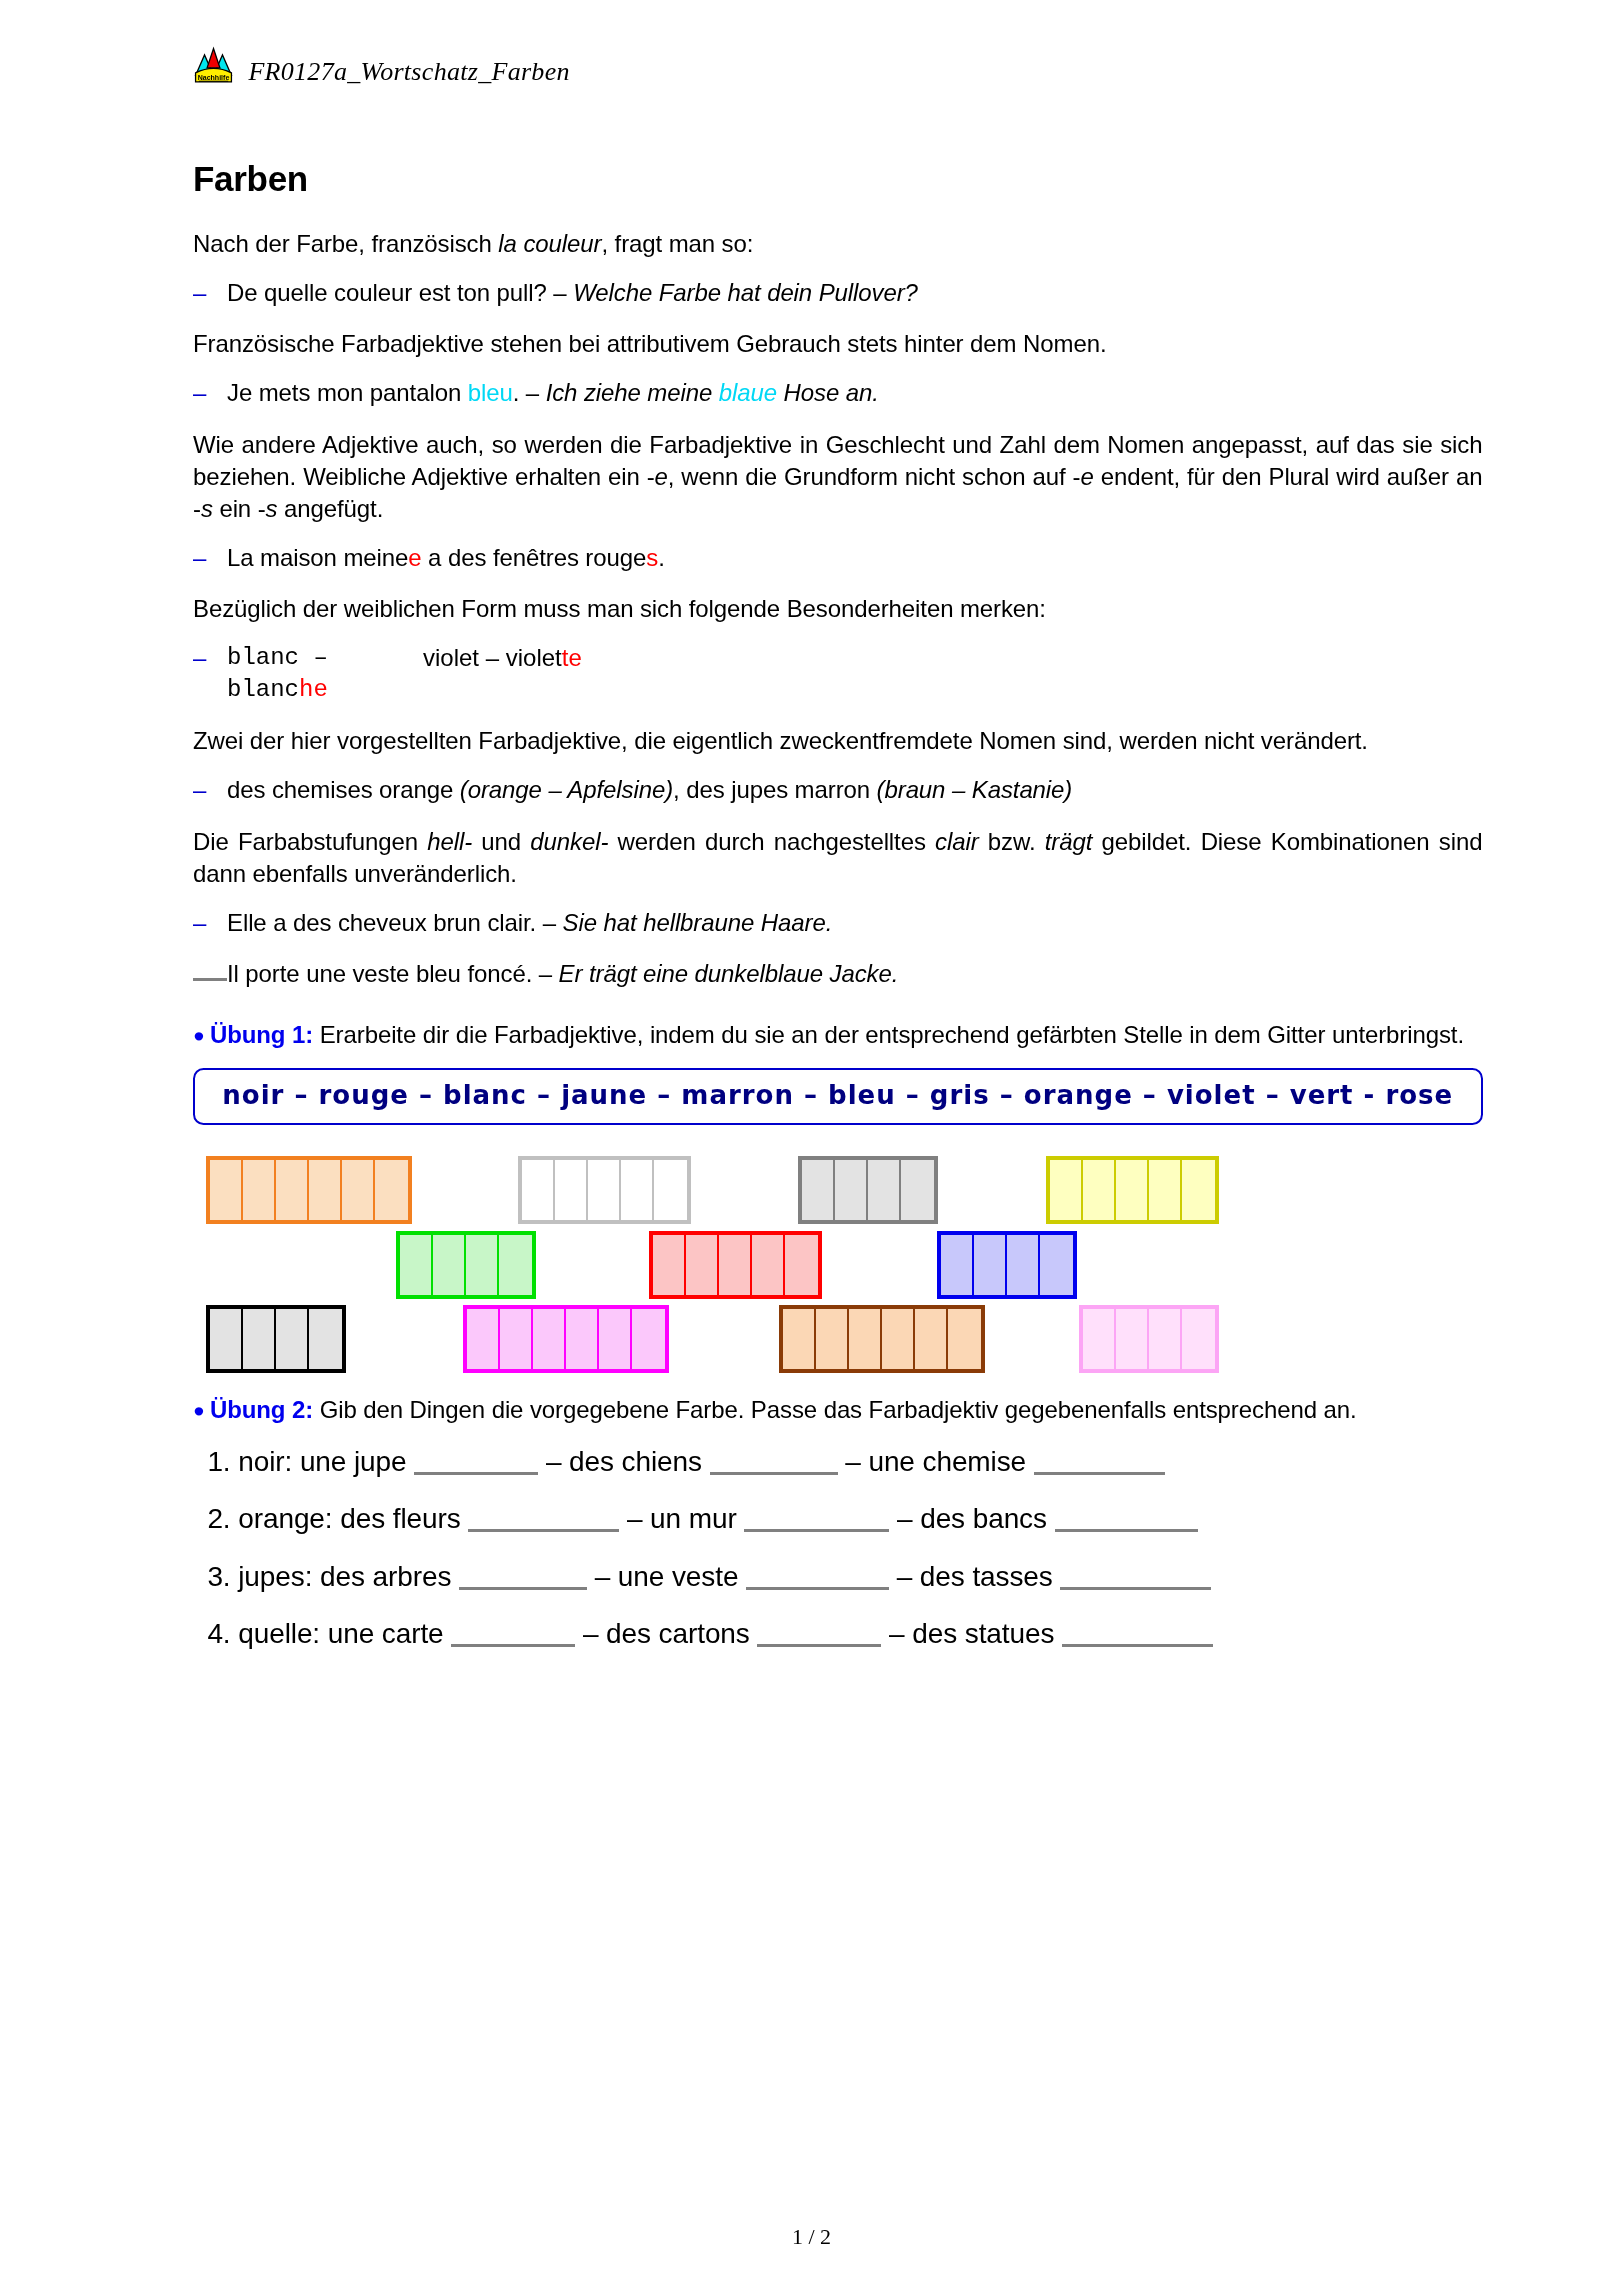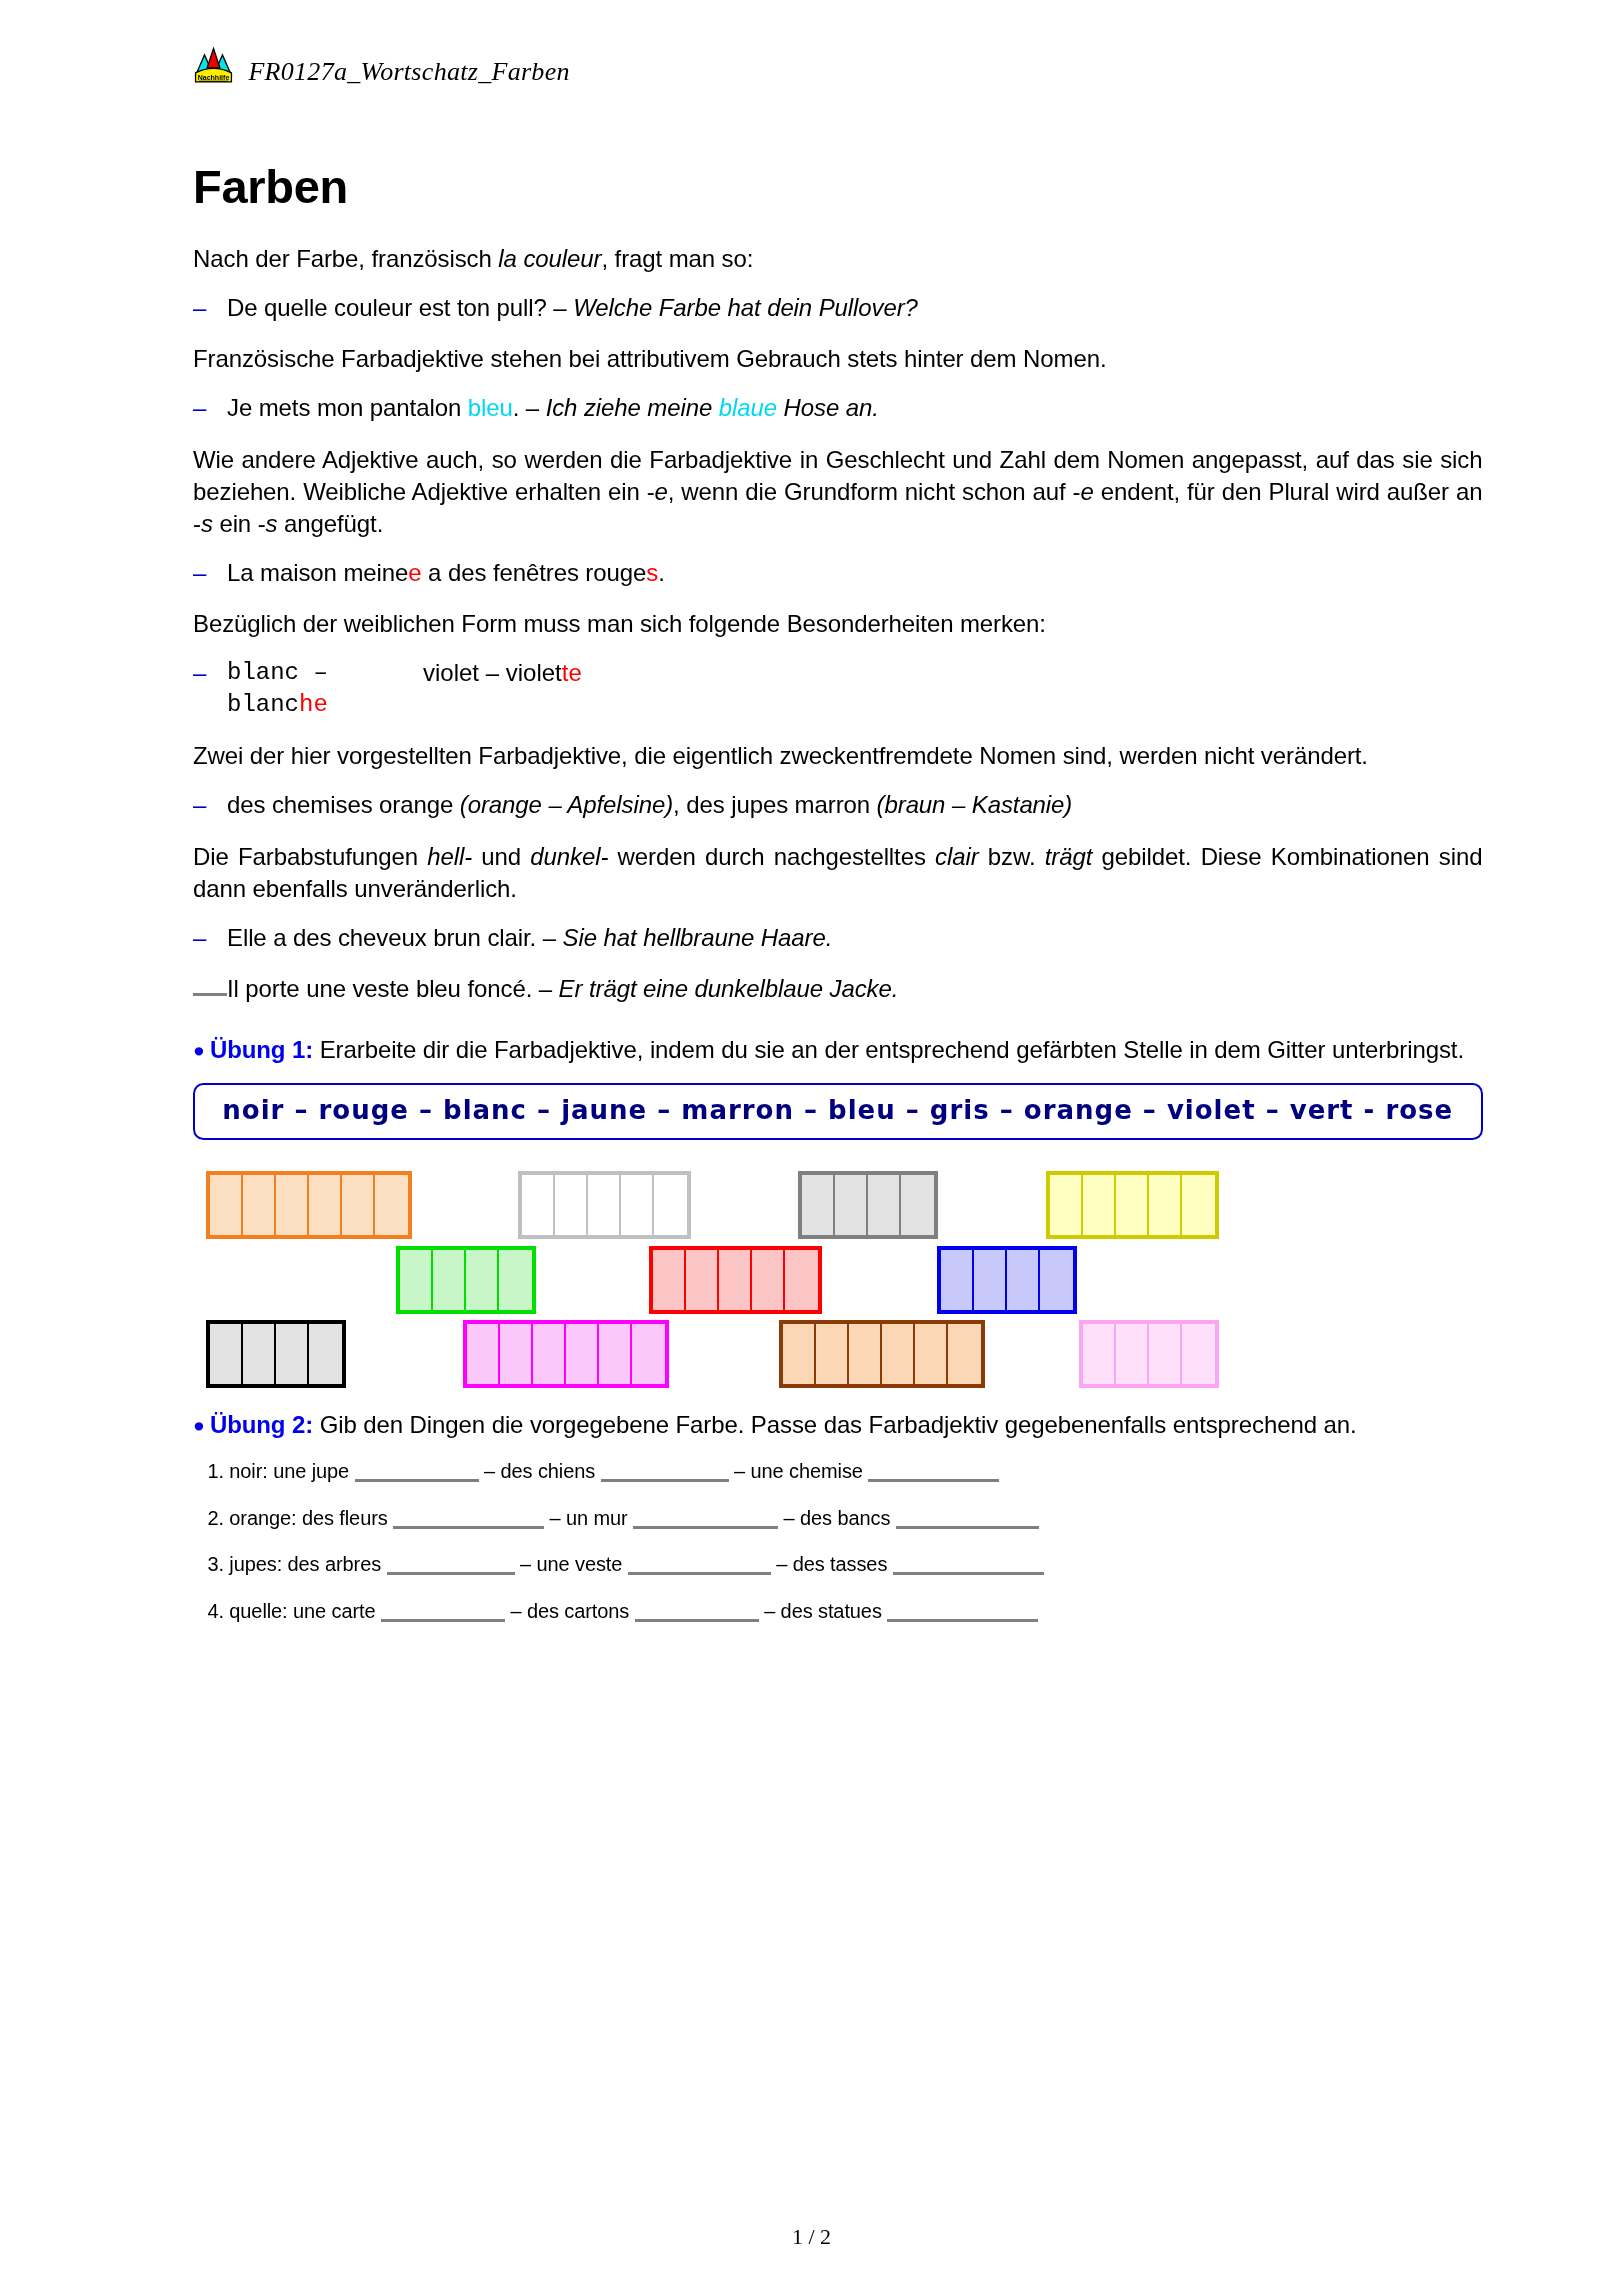--- a/index.html
+++ b/index.html
@@ -32,21 +32,21 @@
     font-style:italic;
     font-size:26px;
     letter-spacing:0.3px;
     white-space:nowrap;
   }
 
   
   .content { padding-left:82px; padding-right:29.5px; }
 
   h1.doc-title {
-    font-size:47px;
+    font-size:35px;
     font-weight:bold;
     margin:0 0 29px 0;
     letter-spacing:-0.3px;
   }
 
   p.para {
     font-size:24px;
     line-height:1.33;
     margin:0 0 19.6px 0;
     text-align:justify;
@@ -123,21 +123,21 @@
   }
   .grid-block { display:flex; box-sizing:border-box; }
   .grid-cell {
     box-sizing:border-box;
     width:33px;
     height:60px;
   }
 
   
   .numline {
-    font-size:20px;
+    font-size:28px;
     line-height:1.35;
     margin:0 0 19.6px 0;
     padding-left:14.4px;
     white-space:nowrap;
     letter-spacing:-0.1px;
   }
   .blank {
     display:inline-block;
     border-bottom:3.3px solid #808080;
     vertical-align:-3.9px;

